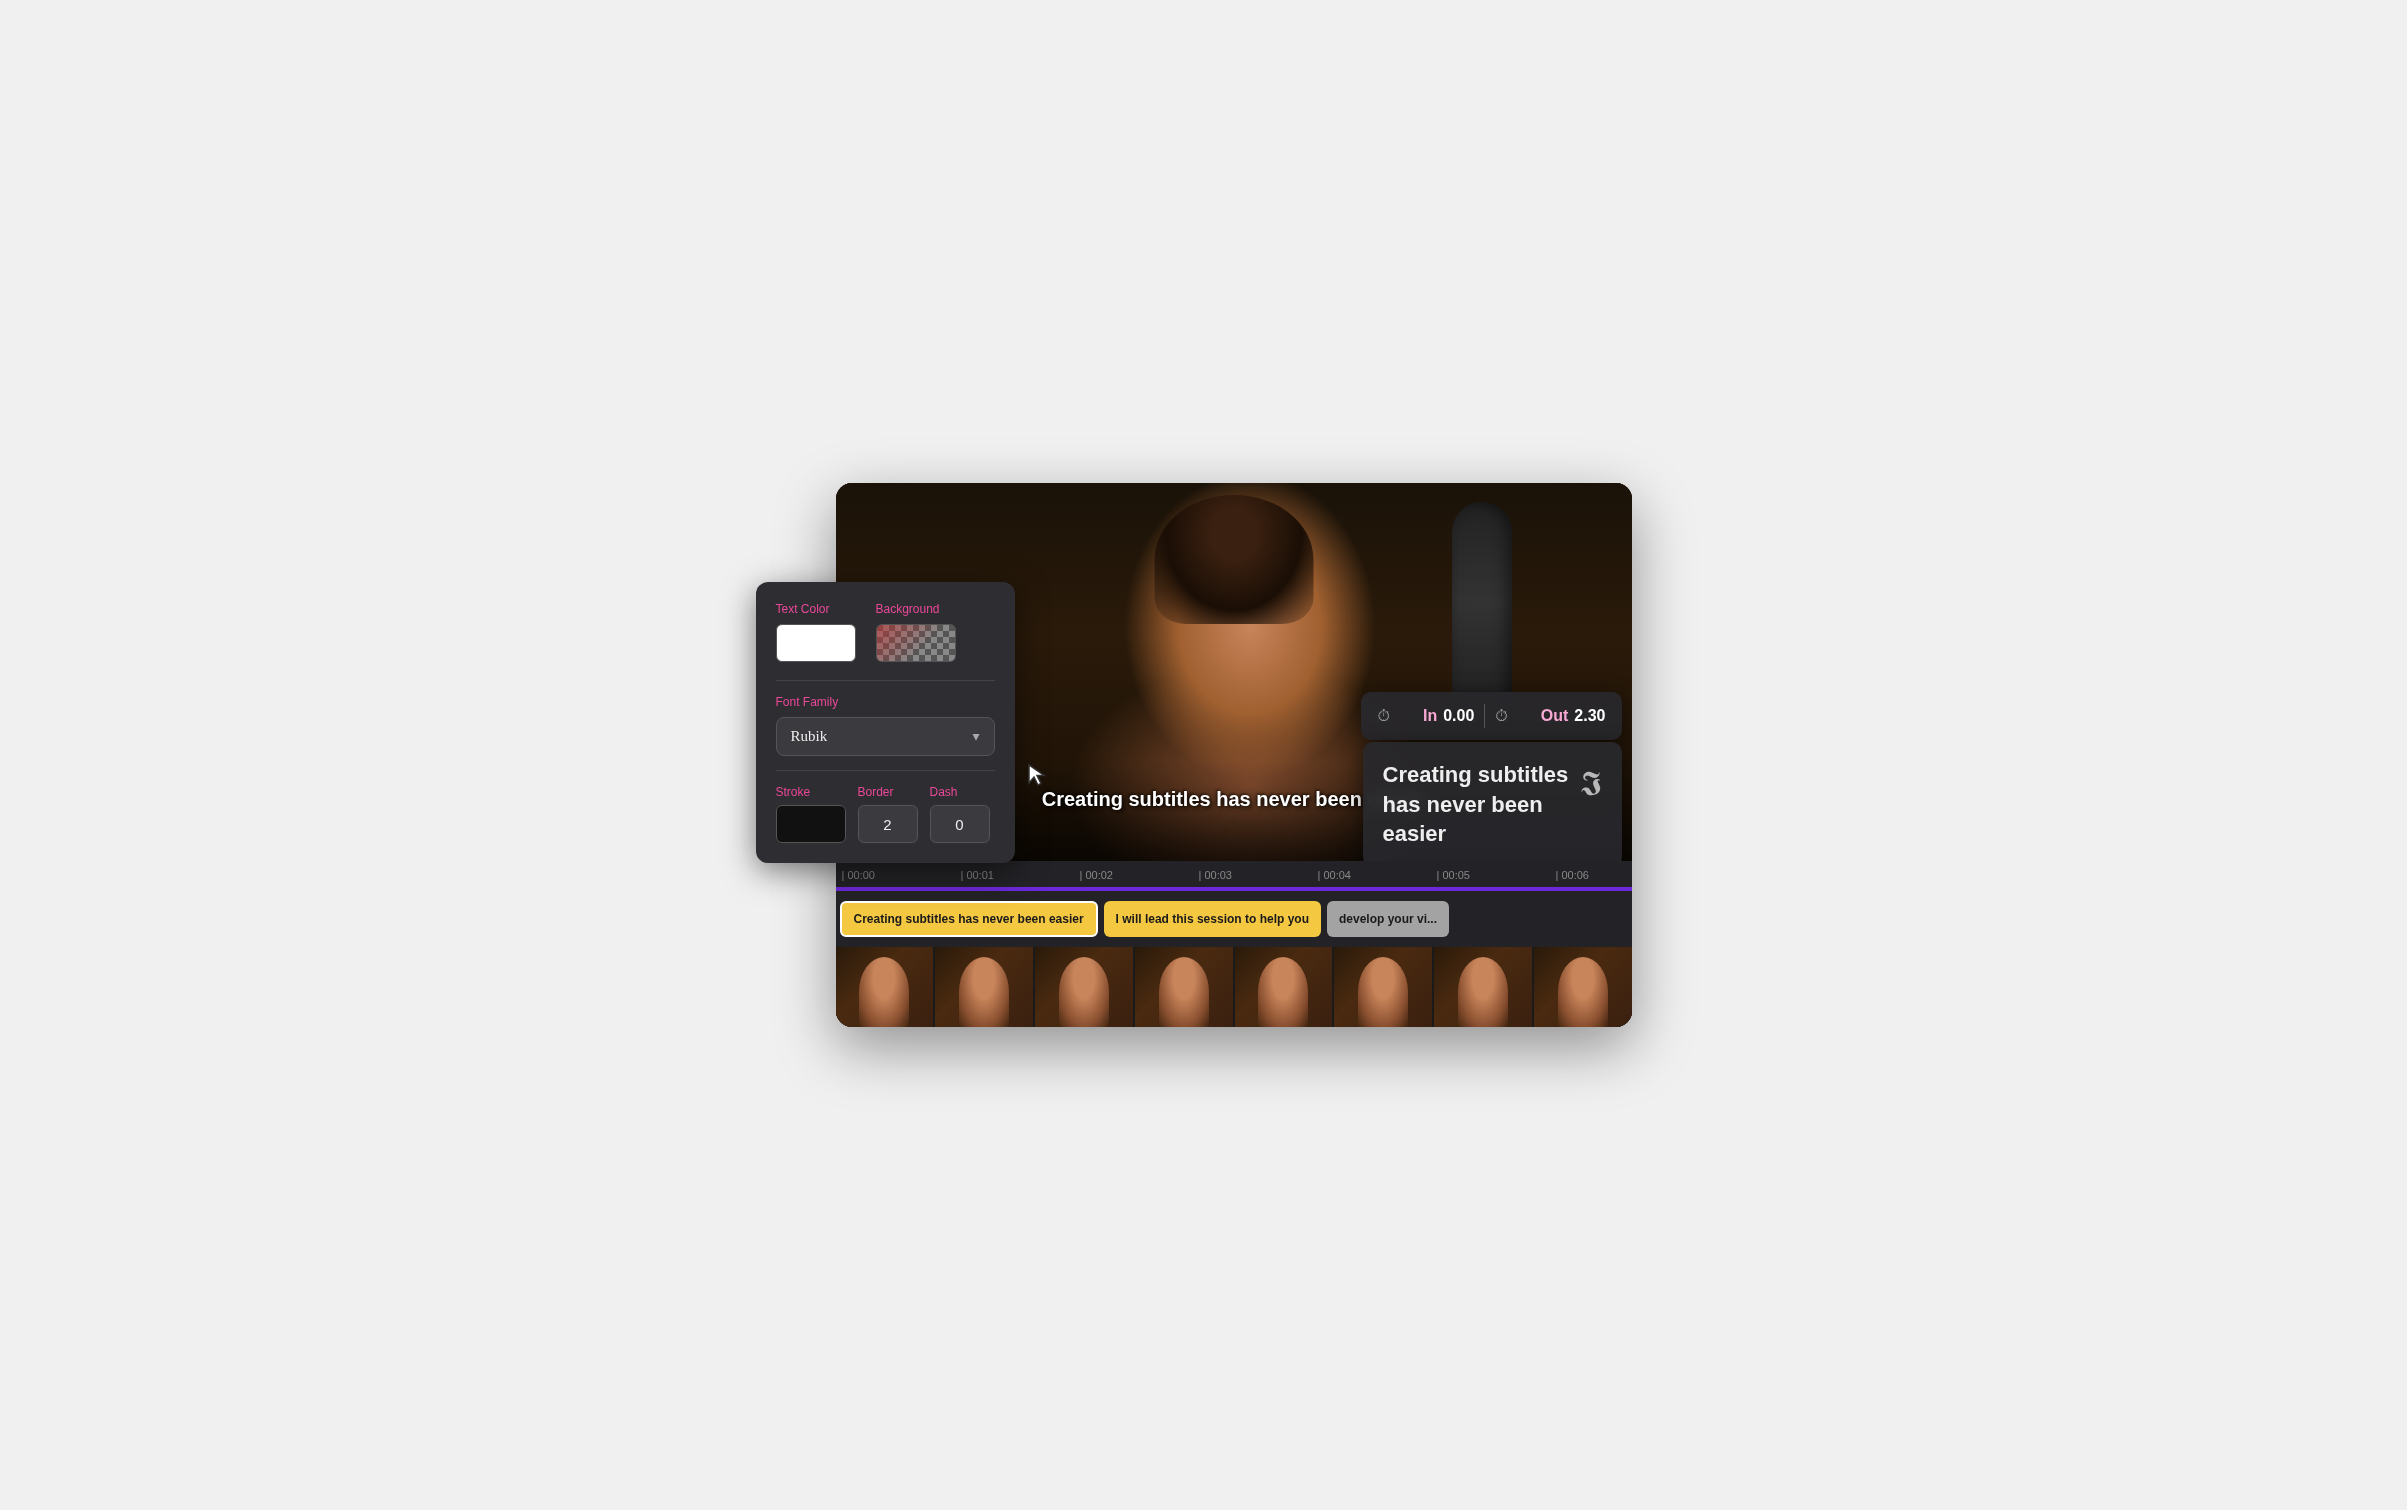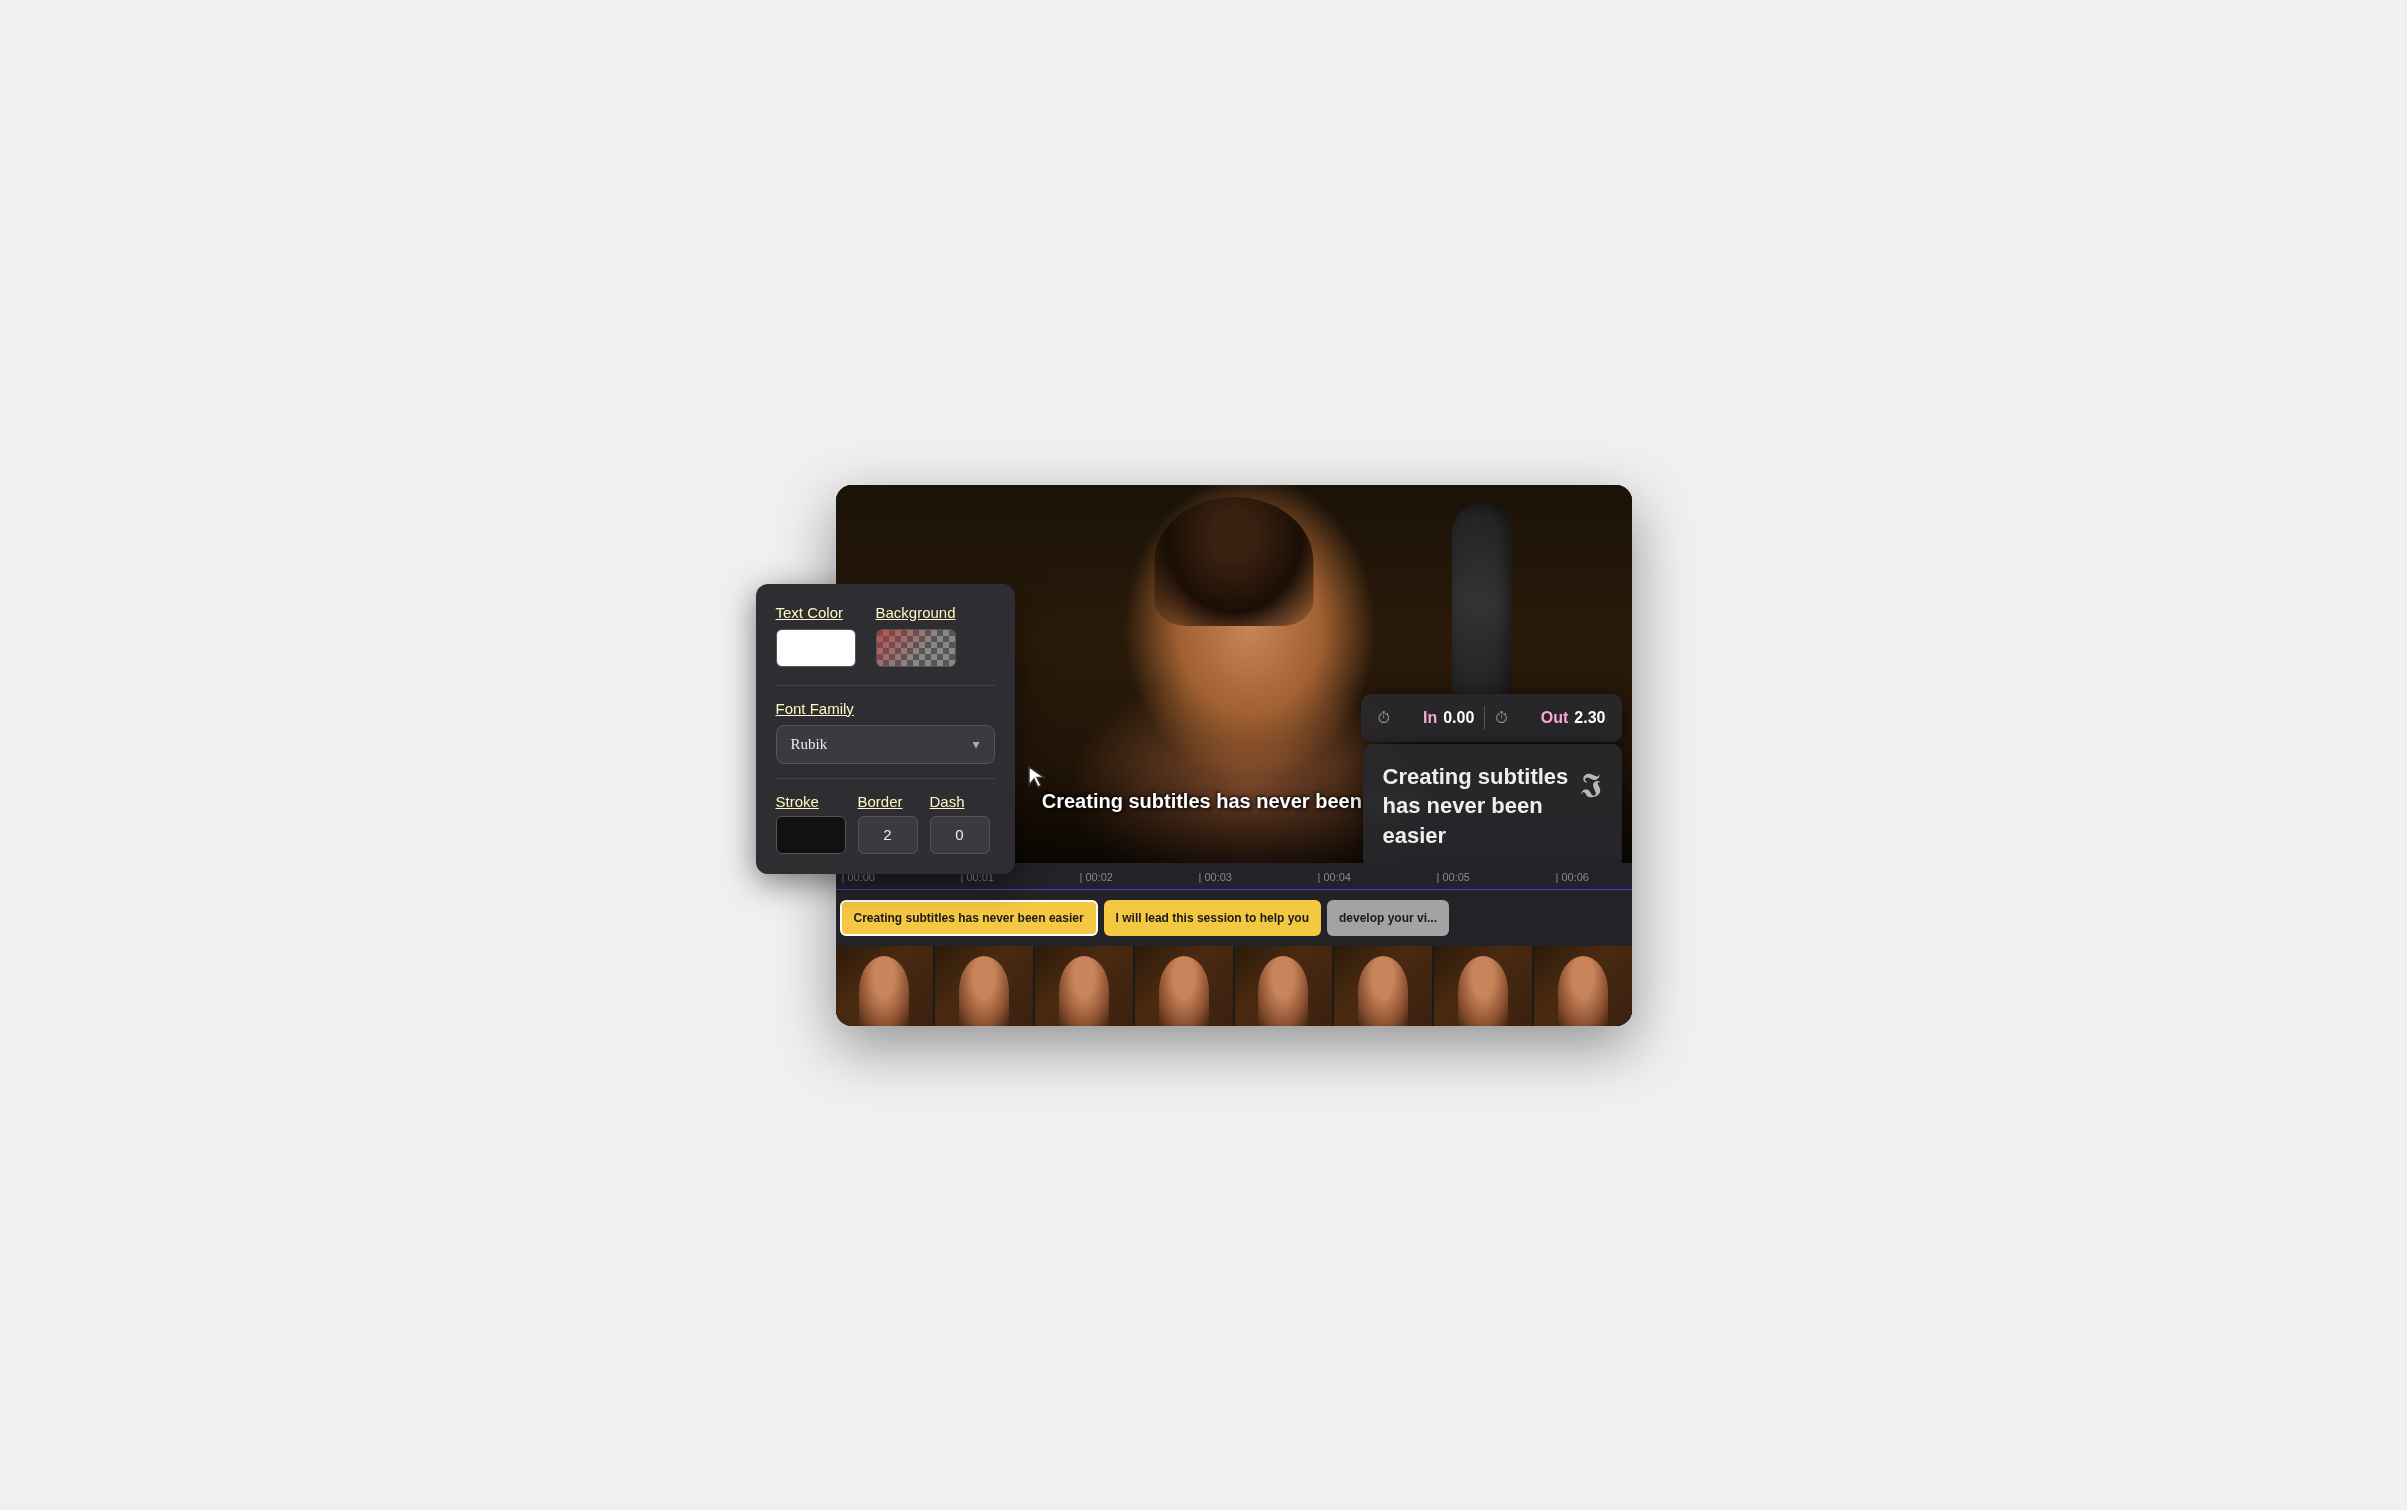--- a/index.html
+++ b/index.html
@@ -111,21 +111,21 @@
 
     
     .timeline-area {
       background: #232327;
       padding: 0;
     }
 
     .timeline-ruler {
       display: flex;
       padding: 8px 0 6px 0;
-      border-bottom: 1px solid #6d28d9;
+      border-bottom: 4px solid #6d28d9;
       overflow: hidden;
     }
 
     .timeline-ruler-item {
       color: #888;
       font-size: 11px;
       min-width: 119px;
       padding-left: 6px;
     }
 
@@ -250,24 +250,23 @@
       margin-bottom: 18px;
     }
 
     .settings-group {
       display: flex;
       flex-direction: column;
       gap: 8px;
     }
 
     .settings-label {
-      color: #fef9c3;
-      font-size: 15px;
+      color: #ec4899;
+      font-size: 12px;
       font-weight: 500;
-      text-decoration: underline;
     }
 
     .color-swatch {
       width: 80px;
       height: 38px;
       border-radius: 6px;
       border: 1px solid #555;
     }
 
     .color-white {

